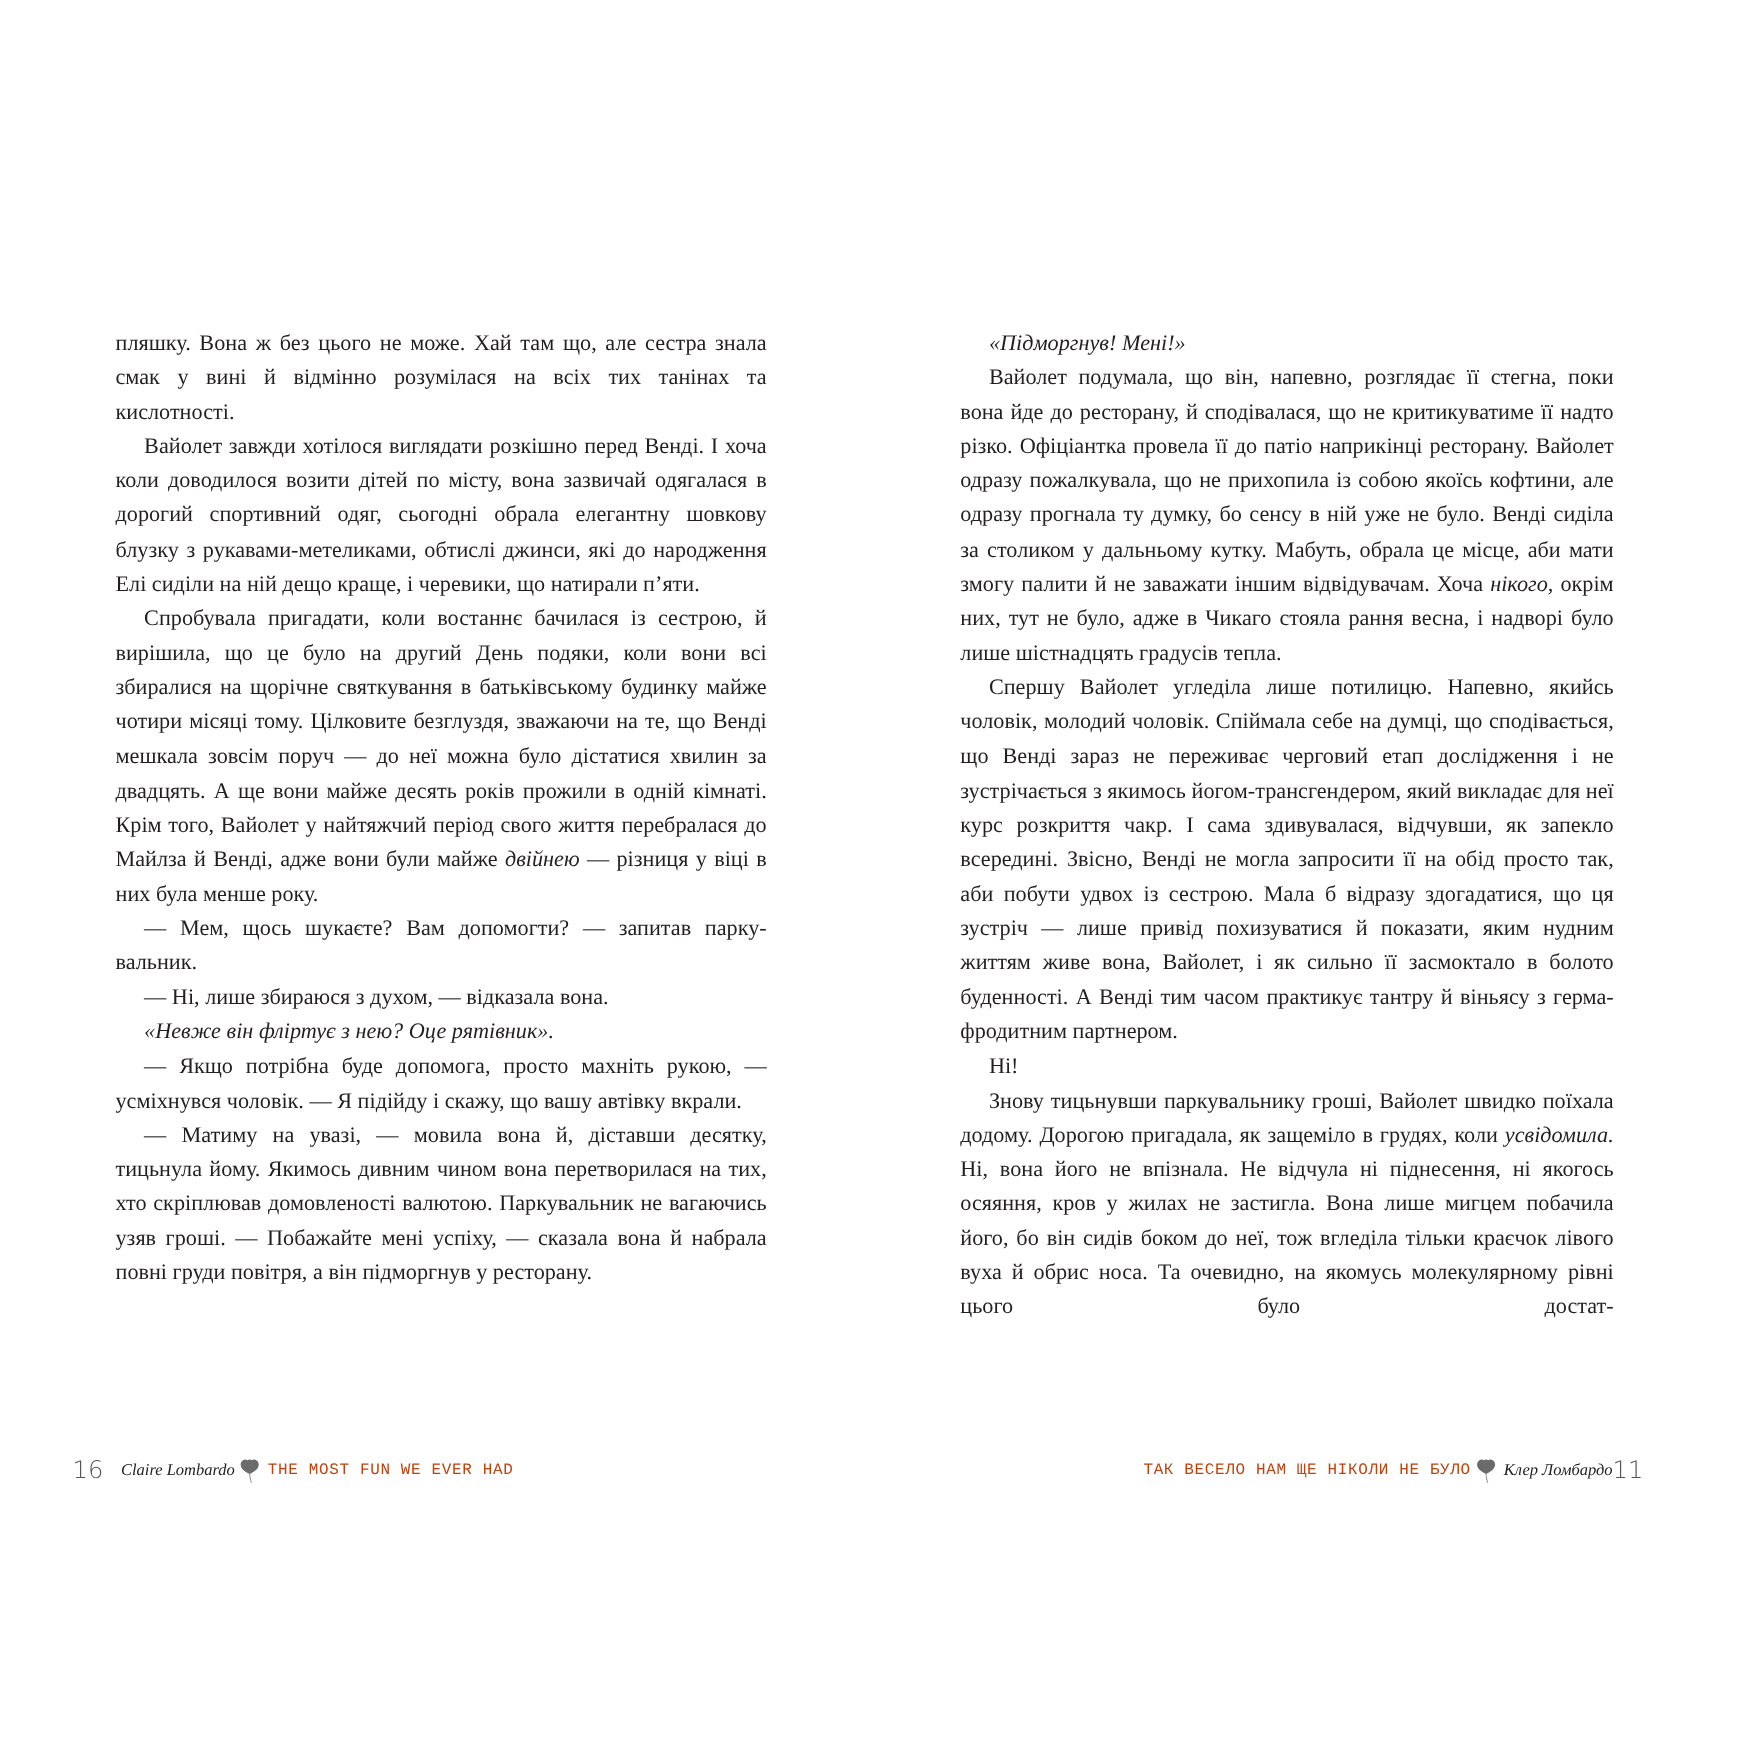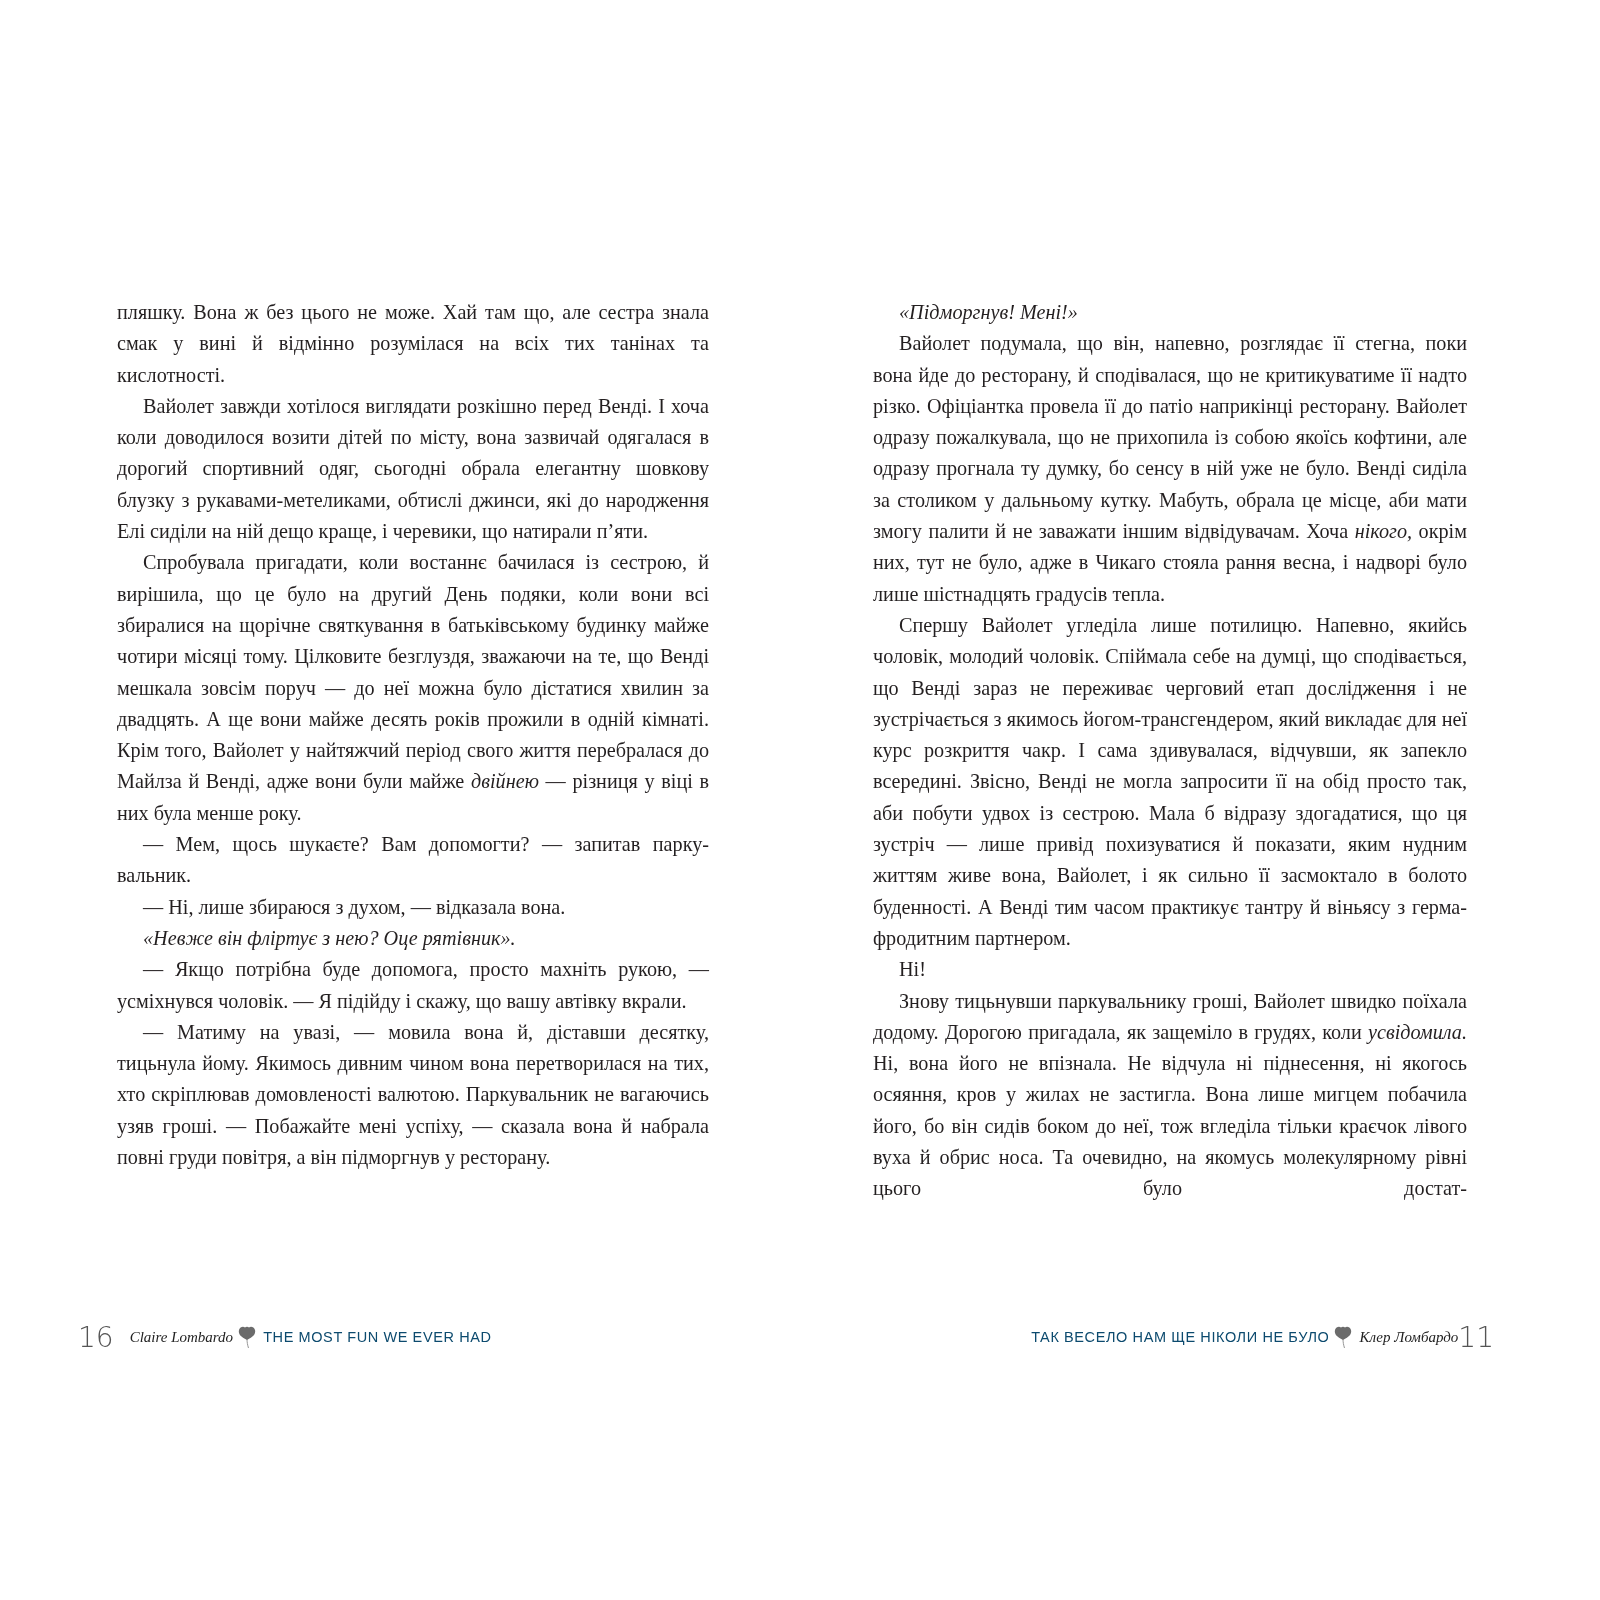--- a/index.html
+++ b/index.html
@@ -1,18 +1,18 @@
 <!DOCTYPE html>
 <html><head>
 <meta charset="utf-8">
 <style>
   html, body { margin: 0; padding: 0; background: #ffffff; }
   body { width: 1600px; height: 1600px; position: relative; overflow: hidden; }
   .page { position: absolute; top: 0; height: 1600px; width: 800px; }
-  .page-left { left: 12px; padding-left: 39px; }
+  .page-left { left: 0; padding-left: 39px; }
   .page-right { left: 800px; }
   .column {
     position: absolute;
     top: 297px;
     width: 592px;
     font-family: "Liberation Serif", "DejaVu Serif", serif;
     font-size: 20.2px;
     line-height: 31.3px;
     color: #231f20;
     text-align: justify;
@@ -32,35 +32,35 @@
     display: flex;
     align-items: center;
     color: #555;
     white-space: nowrap;
   }
   .page-left .footer { left: 66px; }
   .page-right .footer { right: 106px; }
   .folio {
     font-family: "DejaVu Sans", sans-serif;
     font-weight: 200;
-    font-size: 28px;
+    font-size: 22px;
     color: #555;
     letter-spacing: 0;
   }
   .author {
     font-family: "Liberation Serif", serif;
     font-style: italic;
     font-size: 15px;
     color: #222;
   }
   .book-title {
-    font-family: Liberation Sans, sans-serif;
+    font-family: Liberation Mono, monospace;
     font-size: 14.5px;
     letter-spacing: 0.6px;
-    color: #0c4a6e;
+    color: #c2410c;
     text-transform: uppercase;
     font-weight: 300;
   }
   .leaf { display: inline-block; width: 20px; height: 24px; }
   .page-left .folio { margin-right: 16px; }
   .page-left .author { margin-right: 4px; }
   .page-left .leaf { margin-right: 6px; }
   .page-right .book-title { margin-right: 4px; }
   .page-right .leaf { margin-right: 6px; }
   .page-right .author { }

